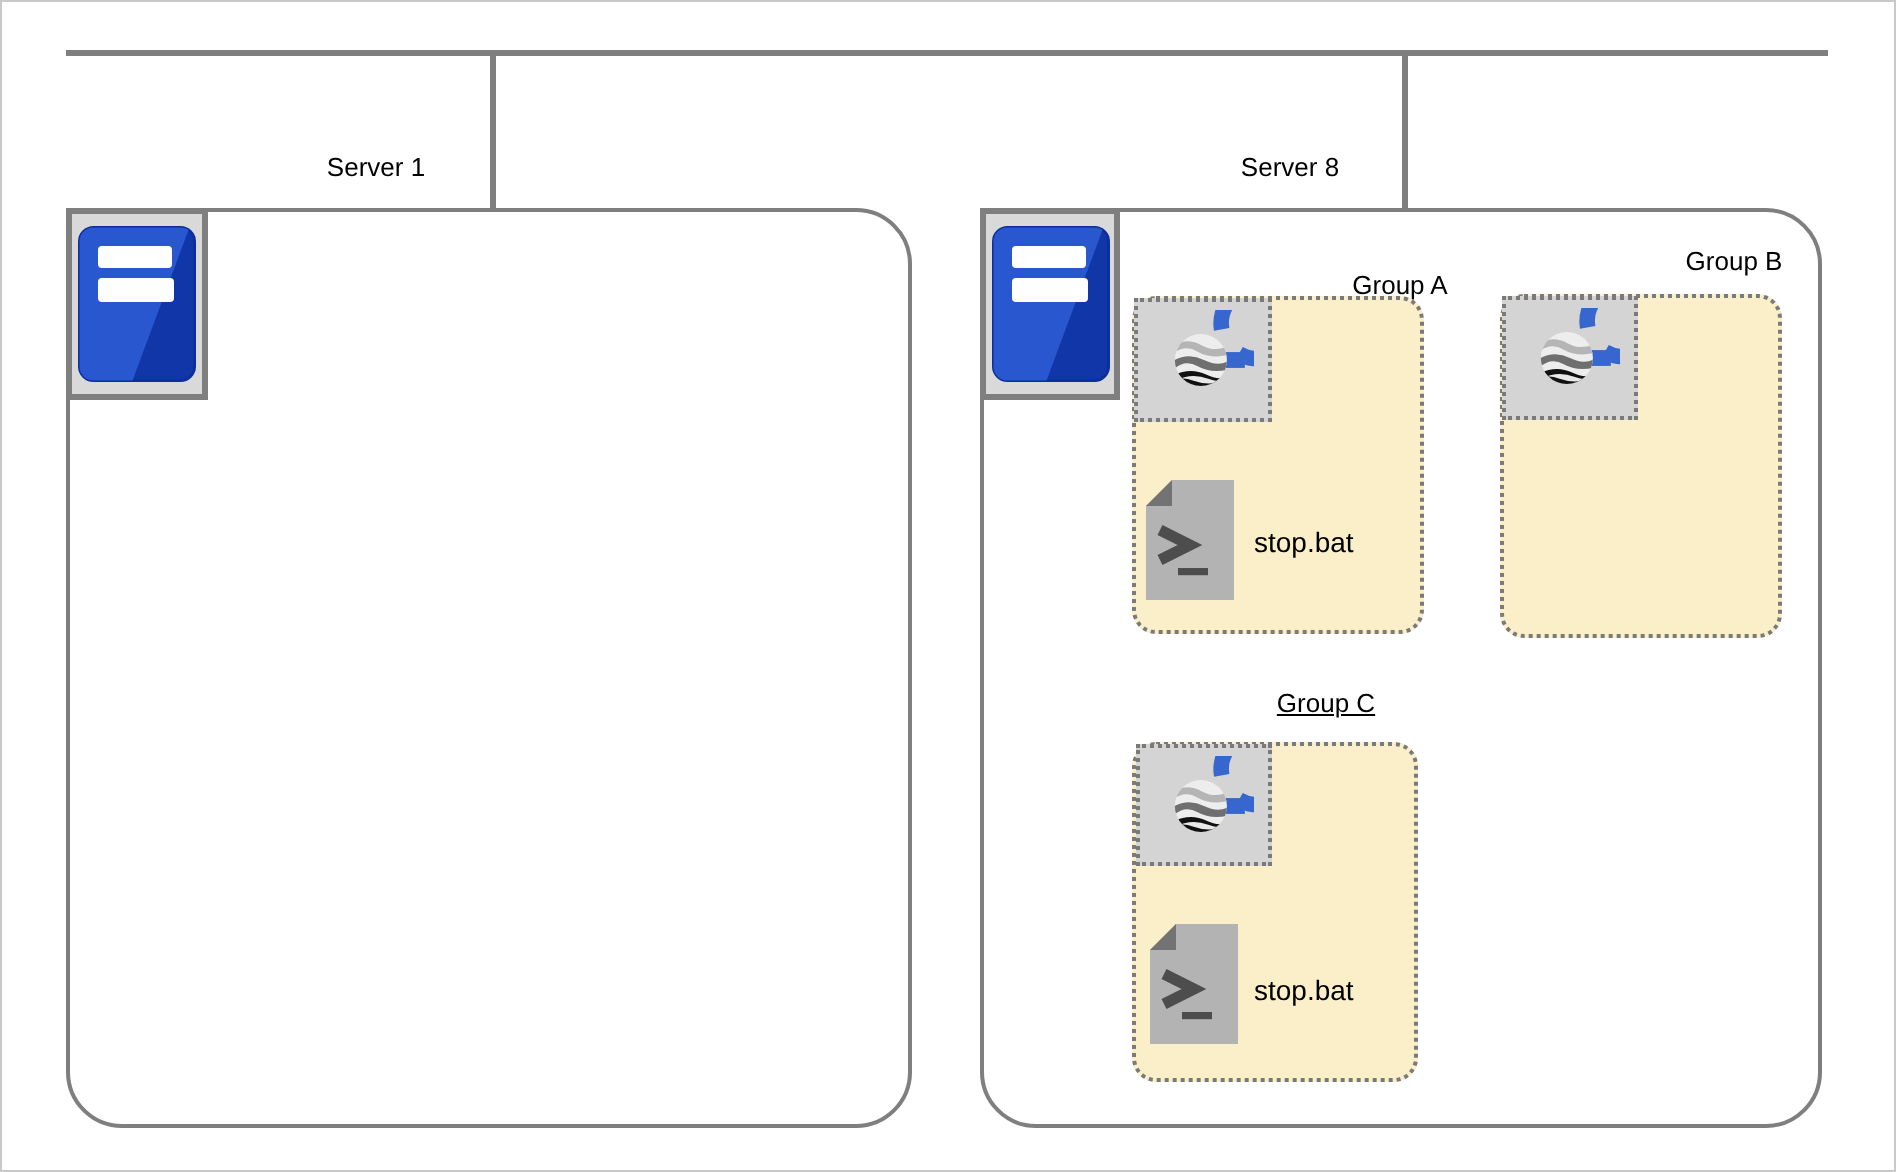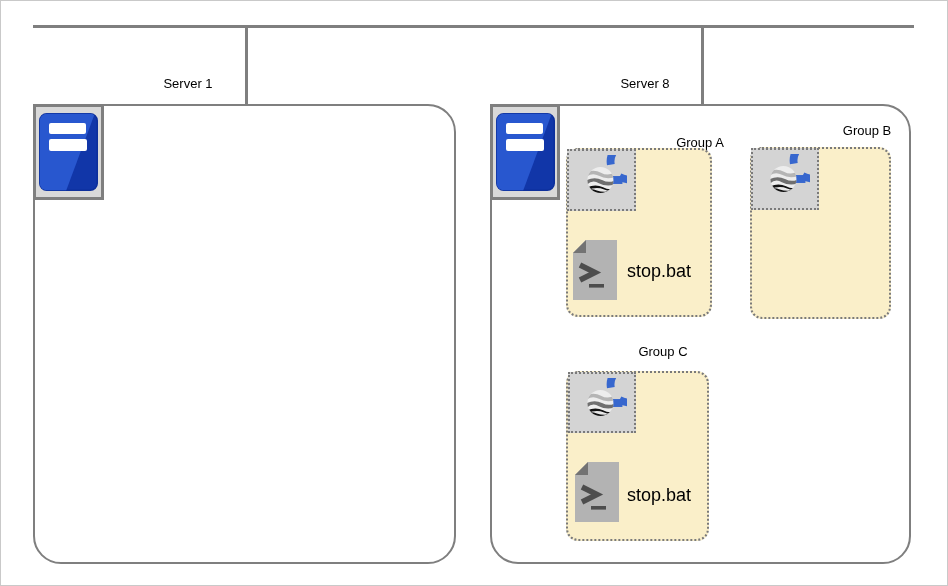--- a/index.html
+++ b/index.html
@@ -26,21 +26,21 @@
     position:absolute;background:#faefc9;border:2px dotted #7a7a7a;
     border-radius:12px;box-sizing:border-box;z-index:2;
   }
   .app-icon-box{
     position:absolute;background:#d4d4d4;border:2px dotted #7a7a7a;
     box-sizing:border-box;display:flex;align-items:center;justify-content:center;
     z-index:4;
   }
   .doc-icon{position:absolute;z-index:4;}
   .script-label{
-    position:absolute;font-size:18px;line-height:20px;white-space:nowrap;z-index:4;
+    position:absolute;font-size:14px;line-height:20px;white-space:nowrap;z-index:4;
   }
   svg{display:block;}
 </style>
 </head>
 <body>
 
 <div id="stage">
 
   <div class="line" style="left:32px;top:24px;width:881px;height:3px;"></div>
   <div class="line" style="left:244px;top:24px;width:3px;height:79px;"></div>
@@ -131,21 +131,21 @@
           <rect x="8" y="10" width="30" height="30" fill="#ededed"></rect>
           <path d="M8 17 Q16 13 23 17 T38 16 L38 21 Q28 24 21 20 T8 22 Z" fill="#b5b5b5"></path>
           <path d="M8 25 Q16 20 24 24 T38 23 L38 28 Q28 31 21 27 T8 30 Z" fill="#6f6f6f"></path>
           <path d="M8 32 Q17 27 25 31 T38 30 L38 40 L8 40 Z" fill="#111111"></path>
           <path d="M10 34 Q18 30 26 33 T38 31 L38 33 Q27 37 19 34 T10 36 Z" fill="#e8e8e8"></path>
         </g>
       </svg>
     </span>
   </div>
 
-  <div class="node-label" style="left:662px;top:341px;">Group C</div>
+  <div class="node-label" style="left:662px;top:341px;text-decoration:underline;">Group C</div>
   <div class="group-box" style="left:565px;top:370px;width:143px;height:170px;"></div>
   <div class="app-icon-box" style="left:567px;top:371px;width:68px;height:61px;">
     <span>
       <svg width="50" height="50" viewBox="0 0 48 48">
         <defs>
             <clipPath id="sphC">
               <circle cx="22.5" cy="24" r="12.5"></circle>
             </clipPath>
           </defs>
         <path d="M 40.74 21.05 A 17 17 0 1 0 32.5 9.28" fill="none" stroke="#3767ce" stroke-width="7.5"></path>

